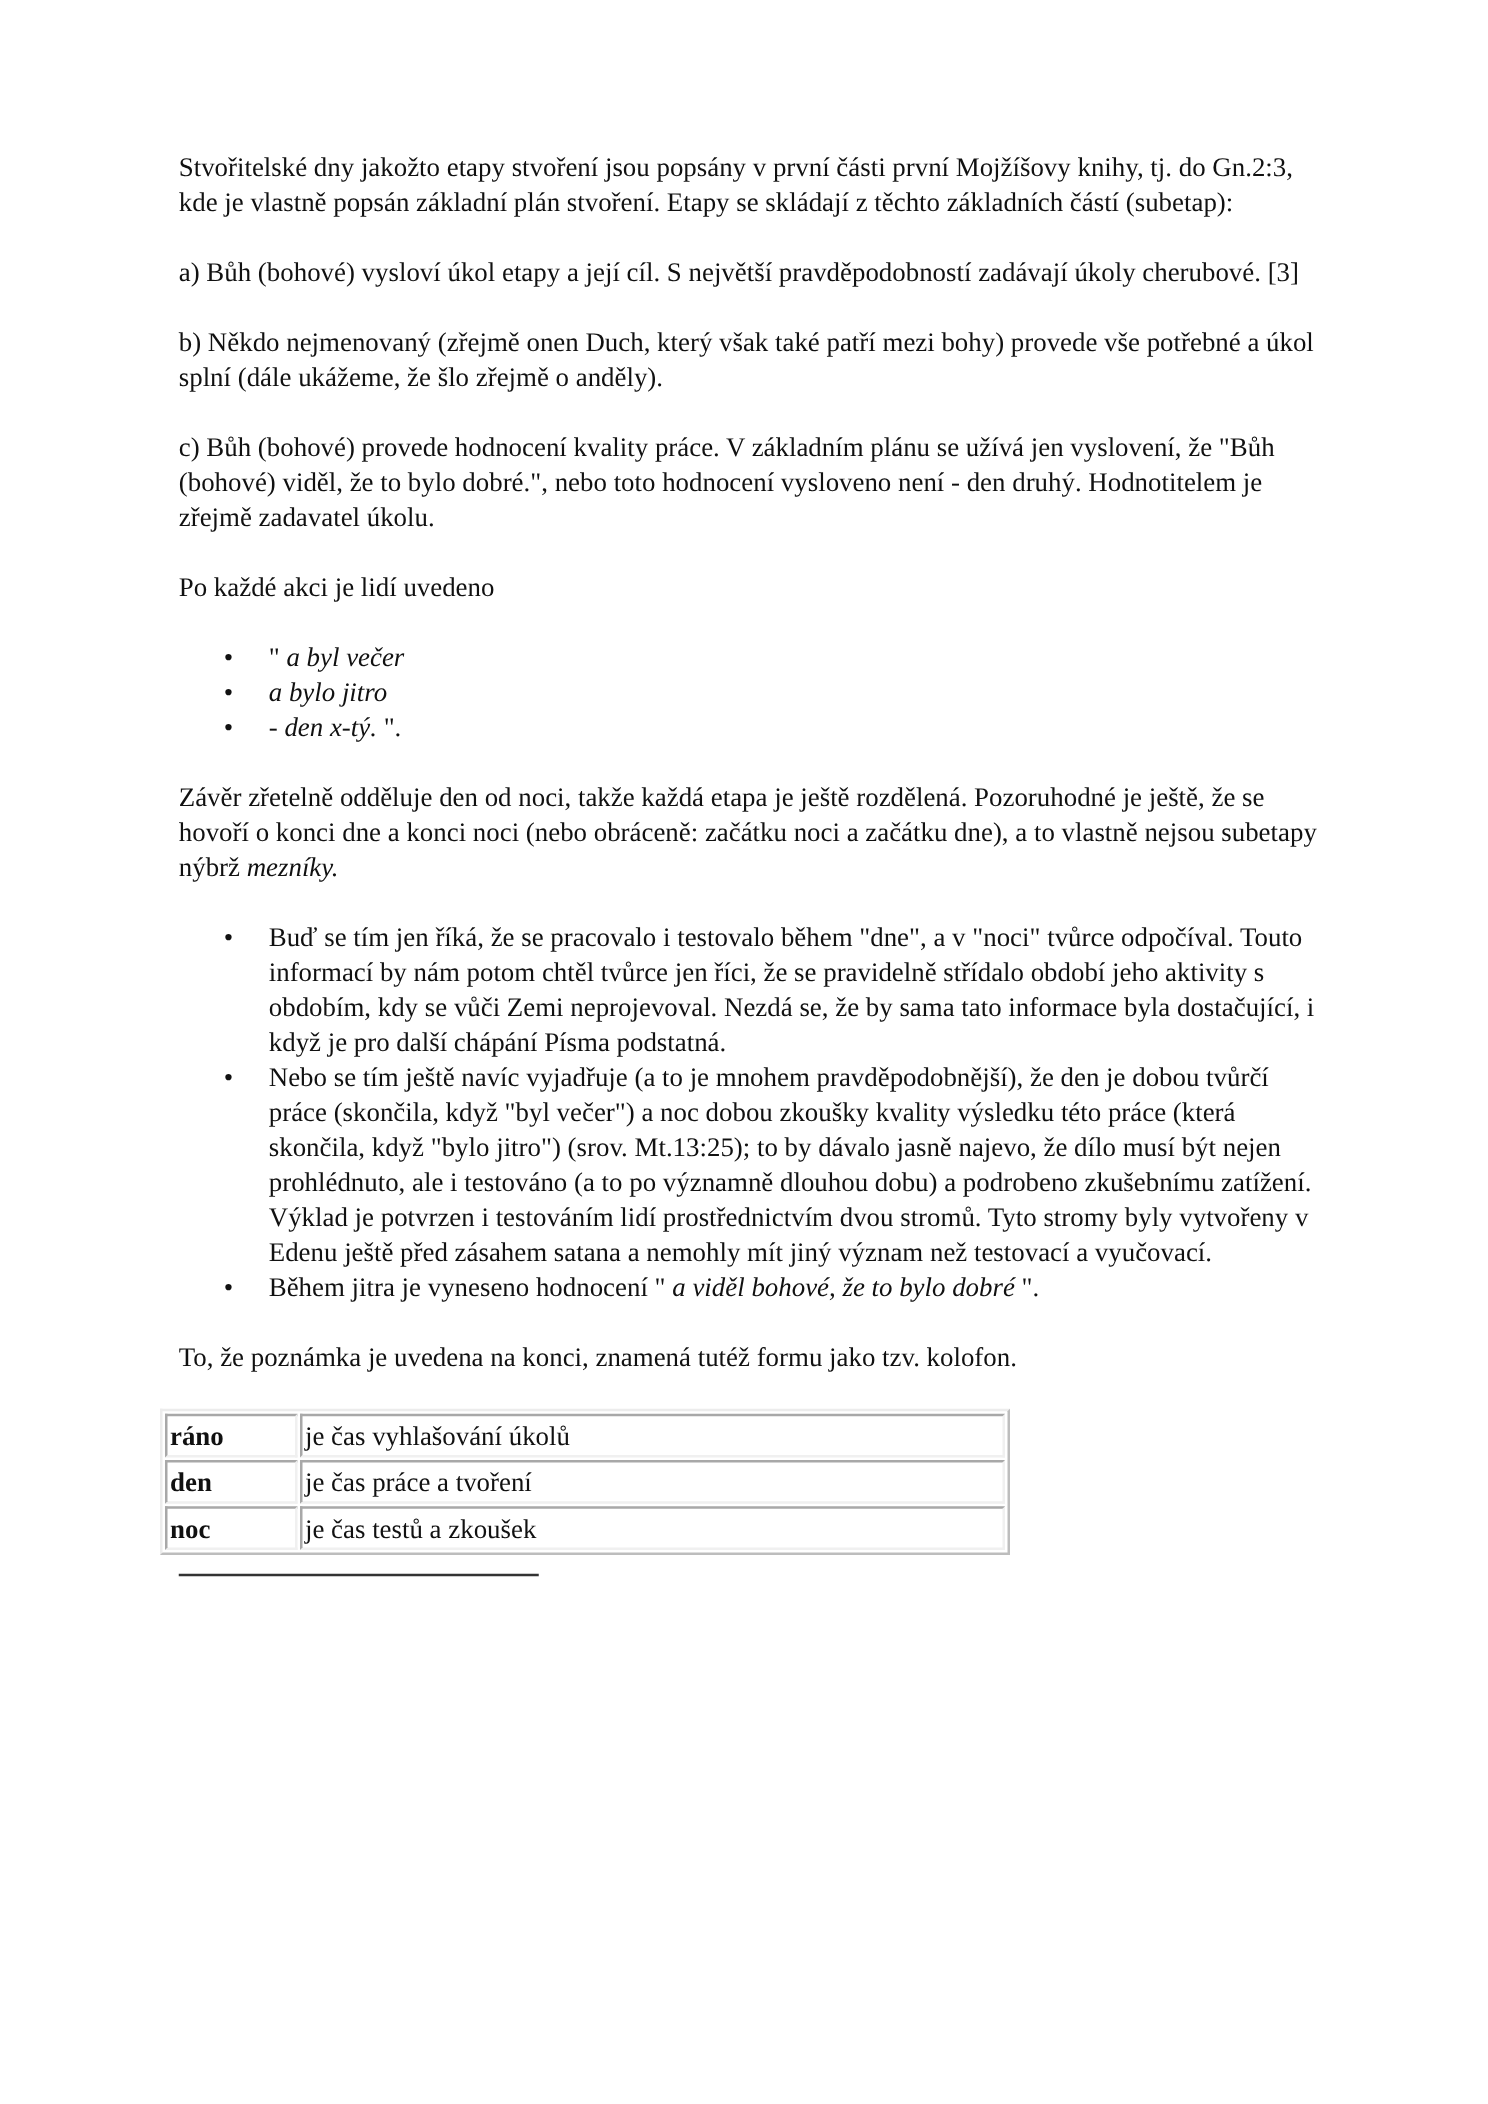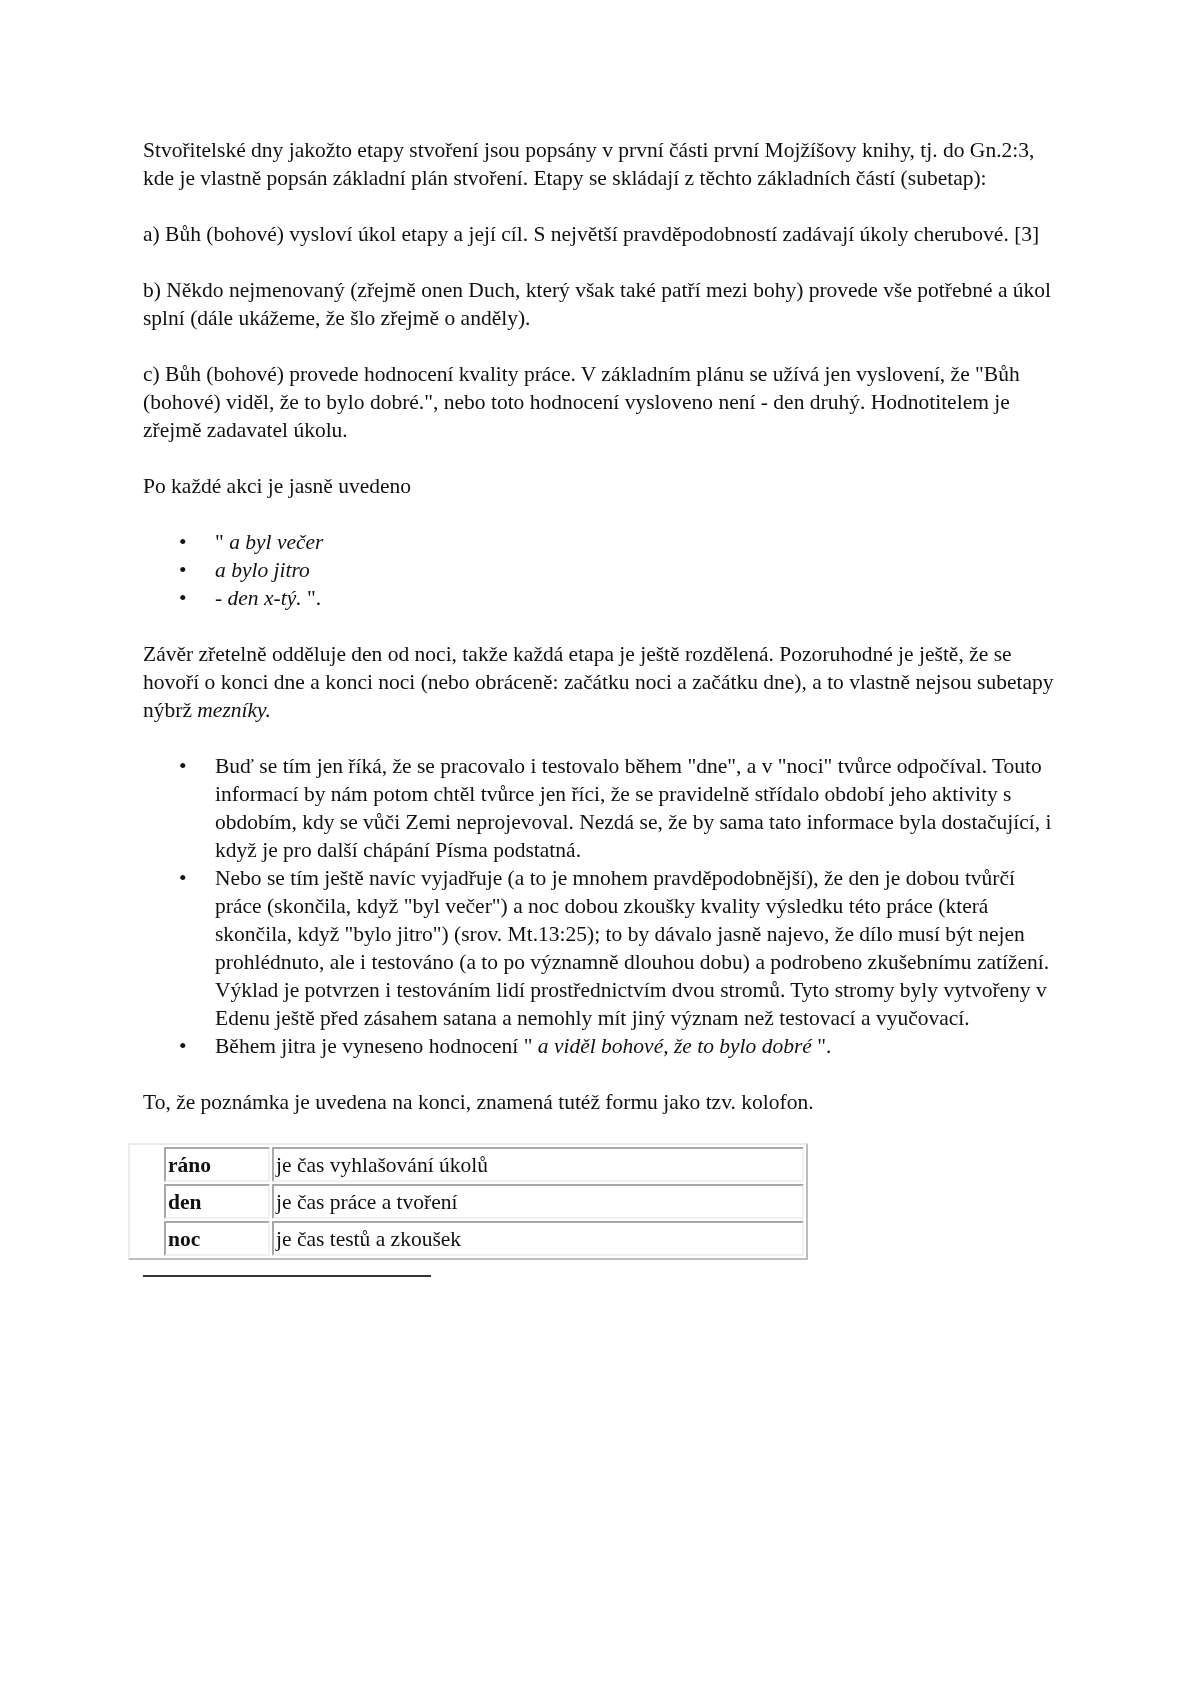--- a/index.html
+++ b/index.html
@@ -1,49 +1,49 @@
 <!DOCTYPE html>
 <html><head>
 <meta charset="utf-8">
 <style>
   html, body { margin: 0; padding: 0; background: #ffffff; }
   body {
     width: 1190px; height: 1683px; position: relative; overflow: hidden;
     font-family: "Liberation Serif", "DejaVu Serif", serif;
     font-size: 21.5px; line-height: 28px; color: #111111;
   }
-  .page { position: absolute; left: 143px; top: 136px; width: 920px; }
+  .page { position: absolute; left: 143px; top: 120px; width: 920px; }
   p { margin: 0 0 28px 0; }
   ul { margin: 0 0 28px 0; padding-left: 72px; list-style: none; }
   ul li { position: relative; }
   ul li .bullet { position: absolute; left: -36px; top: 0; }
   .u { text-underline-offset: 3px; }
   i { font-style: italic; }
   table.def {
     border-collapse: separate; border-spacing: 2px;
     border: 2px solid #bdbdbd; border-top-color: #ececec; border-left-color: #ececec;
-    margin-left: -15px; width: 680px; margin-top: -1px; padding-left: 32px;
+    margin-left: -15px; width: 680px; margin-top: -1px;
   }
   table.def td {
     border: 2px solid #d4d4d4; border-top-color: #a8a8a8; border-left-color: #a8a8a8;
     border-right-color: #f0f0f0; border-bottom-color: #f0f0f0;
     padding: 1px 2px; height: 29px; vertical-align: middle;
   }
   table.def td.term { font-weight: bold; width: 98px; }
   .footnote-rule { width: 288px; height: 0; border-top: 2px solid #333; margin-top: 15px; margin-left: 0; }
 </style>
 </head>
 <body>
 
 <div class="page">
   <p>Stvořitelské dny jakožto etapy stvoření jsou popsány v první části první Mojžíšovy knihy, tj. do Gn.2:3, kde je vlastně popsán základní plán stvoření. Etapy se skládají z těchto základních částí (subetap):</p>
   <p>a) Bůh (bohové) vysloví úkol etapy a její cíl. S největší pravděpodobností zadávají úkoly cherubové. [3]</p>
   <p>b) Někdo nejmenovaný (zřejmě onen Duch, který však také patří mezi bohy) provede vše potřebné a úkol splní (dále ukážeme, že šlo zřejmě o anděly).</p>
   <p>c) Bůh (bohové) provede hodnocení kvality práce. V základním plánu se užívá jen vyslovení, že "Bůh (bohové) viděl, že to bylo dobré.", nebo toto hodnocení vysloveno není - den druhý. Hodnotitelem je zřejmě zadavatel úkolu.</p>
-  <p>Po každé akci je jasně uvedeno</p>
+  <p>Po každé akci je lidí uvedeno</p>
 
   <ul>
     <li>
       <span class="bullet">•</span>
       <span>" </span><i>a byl večer</i>
     </li>
     <li>
       <span class="bullet">•</span>
       <i>a bylo jitro</i>
     </li>

